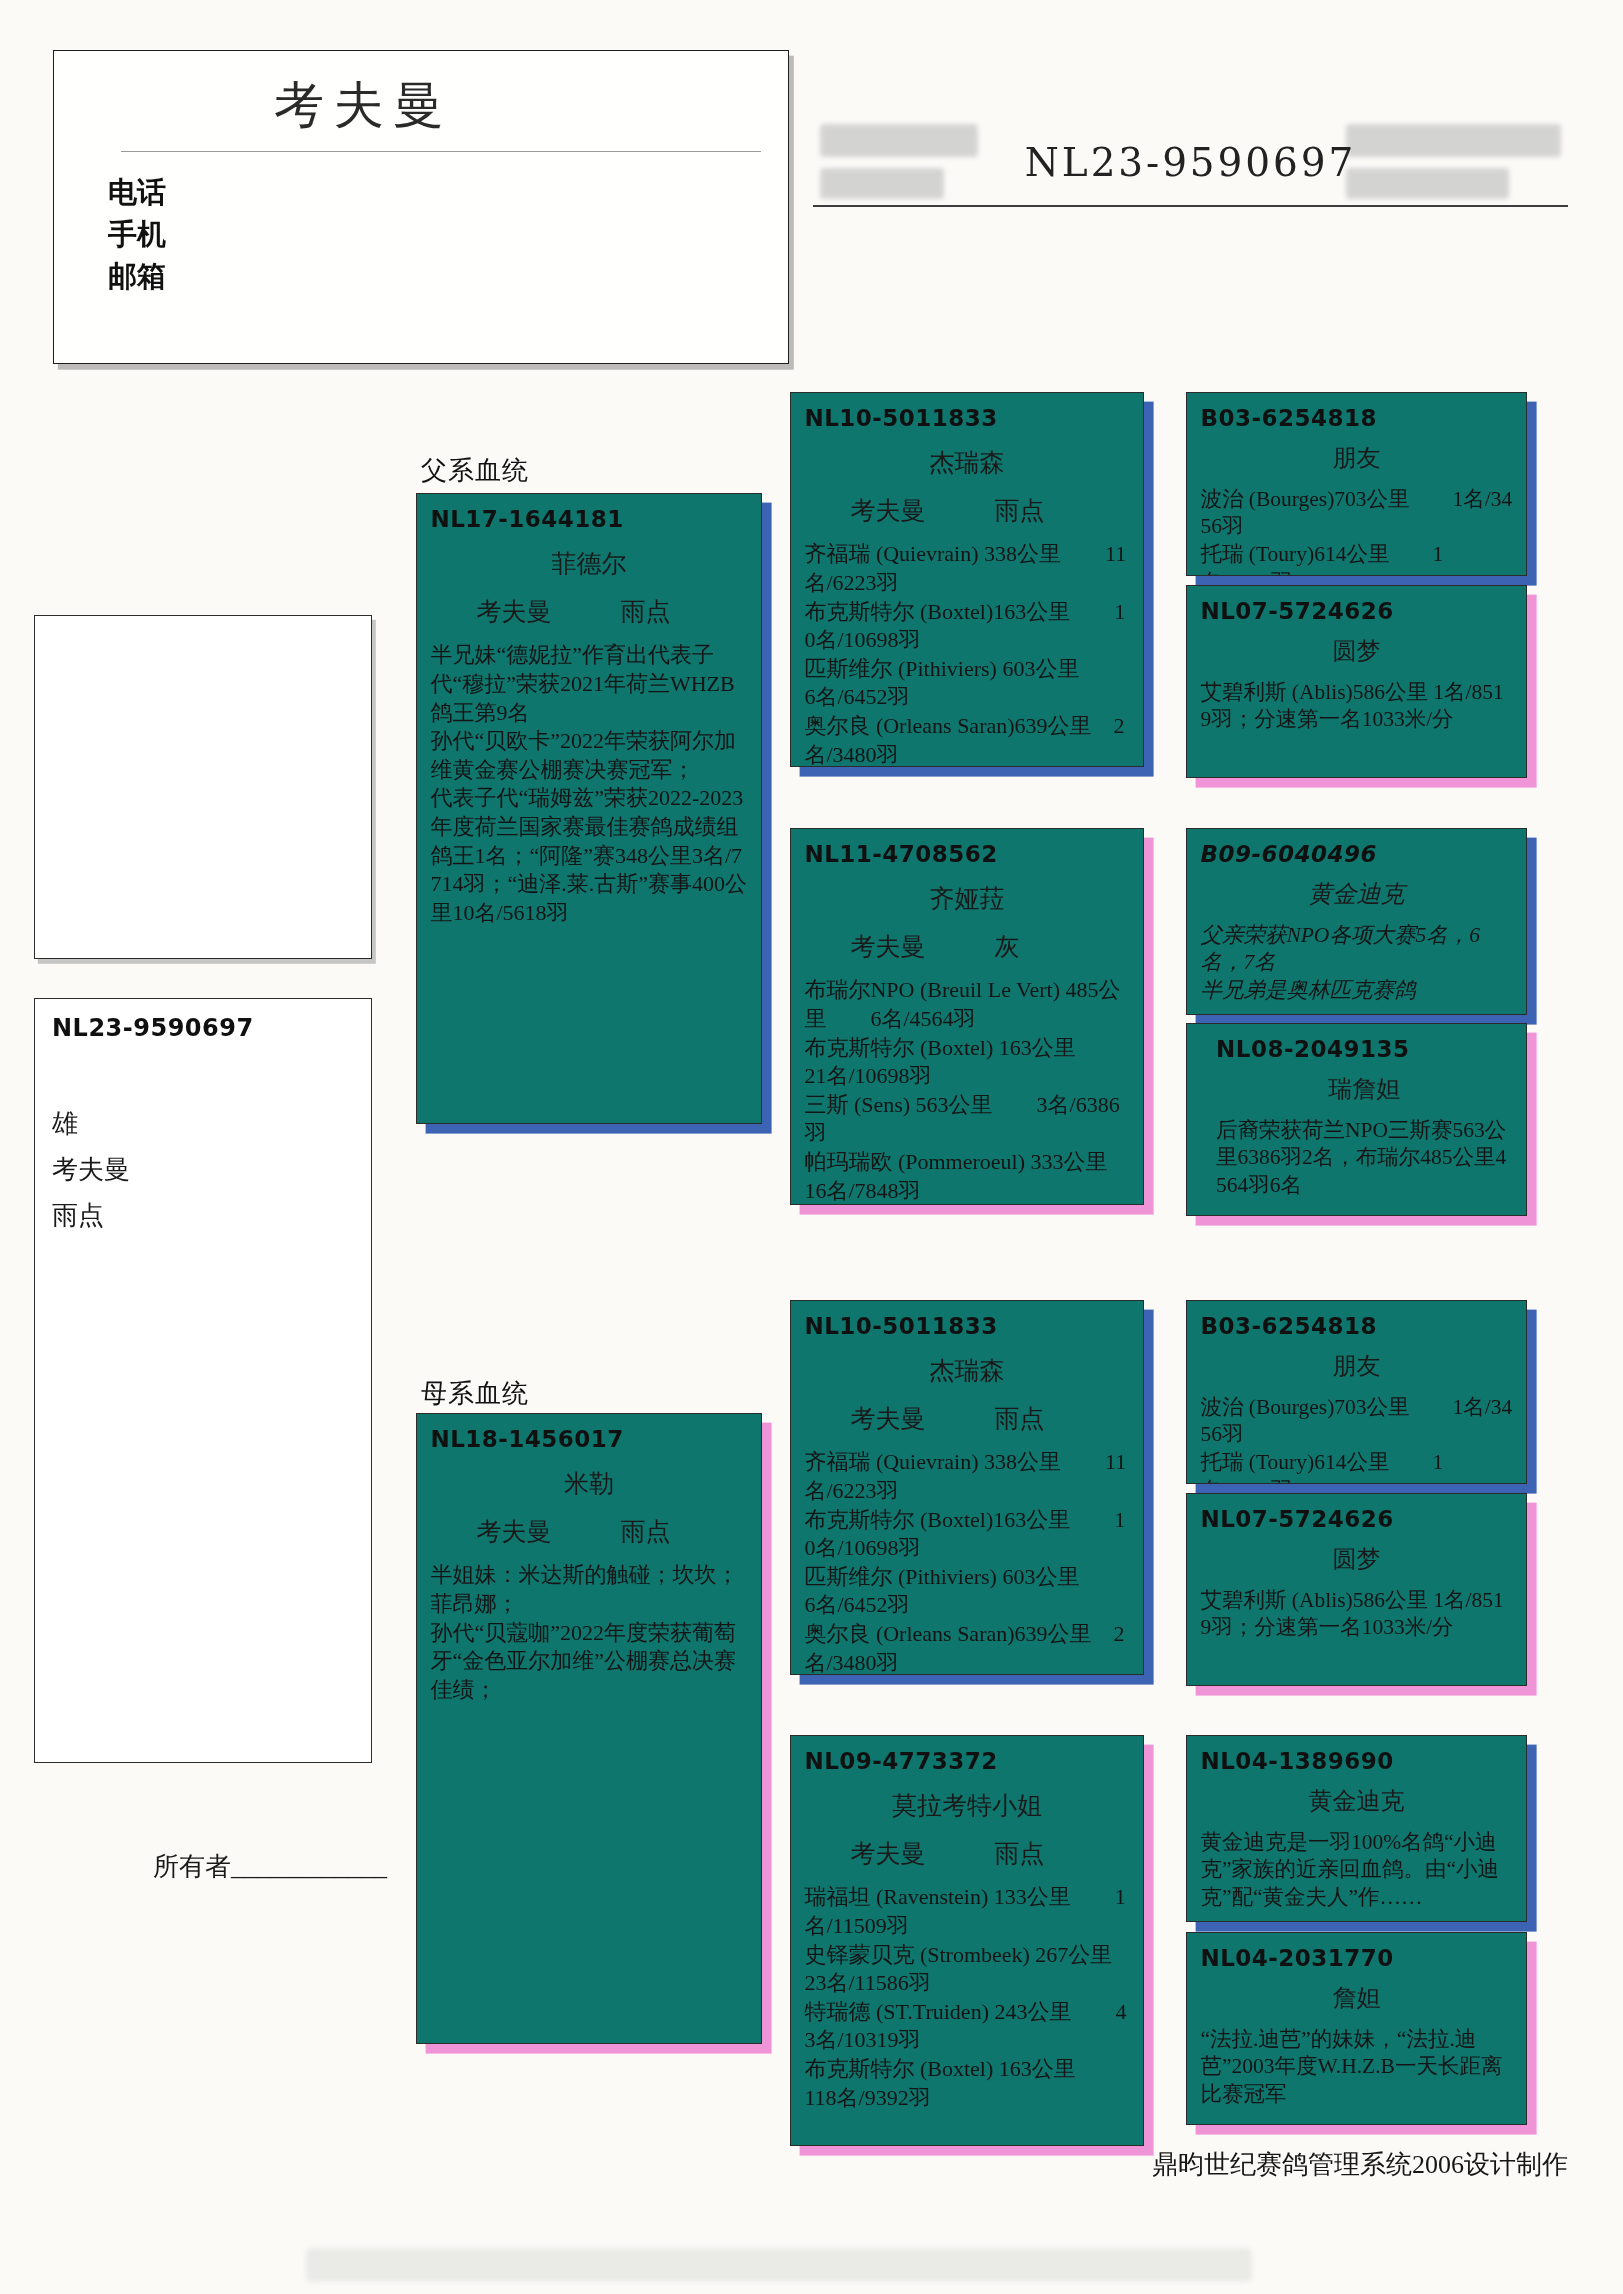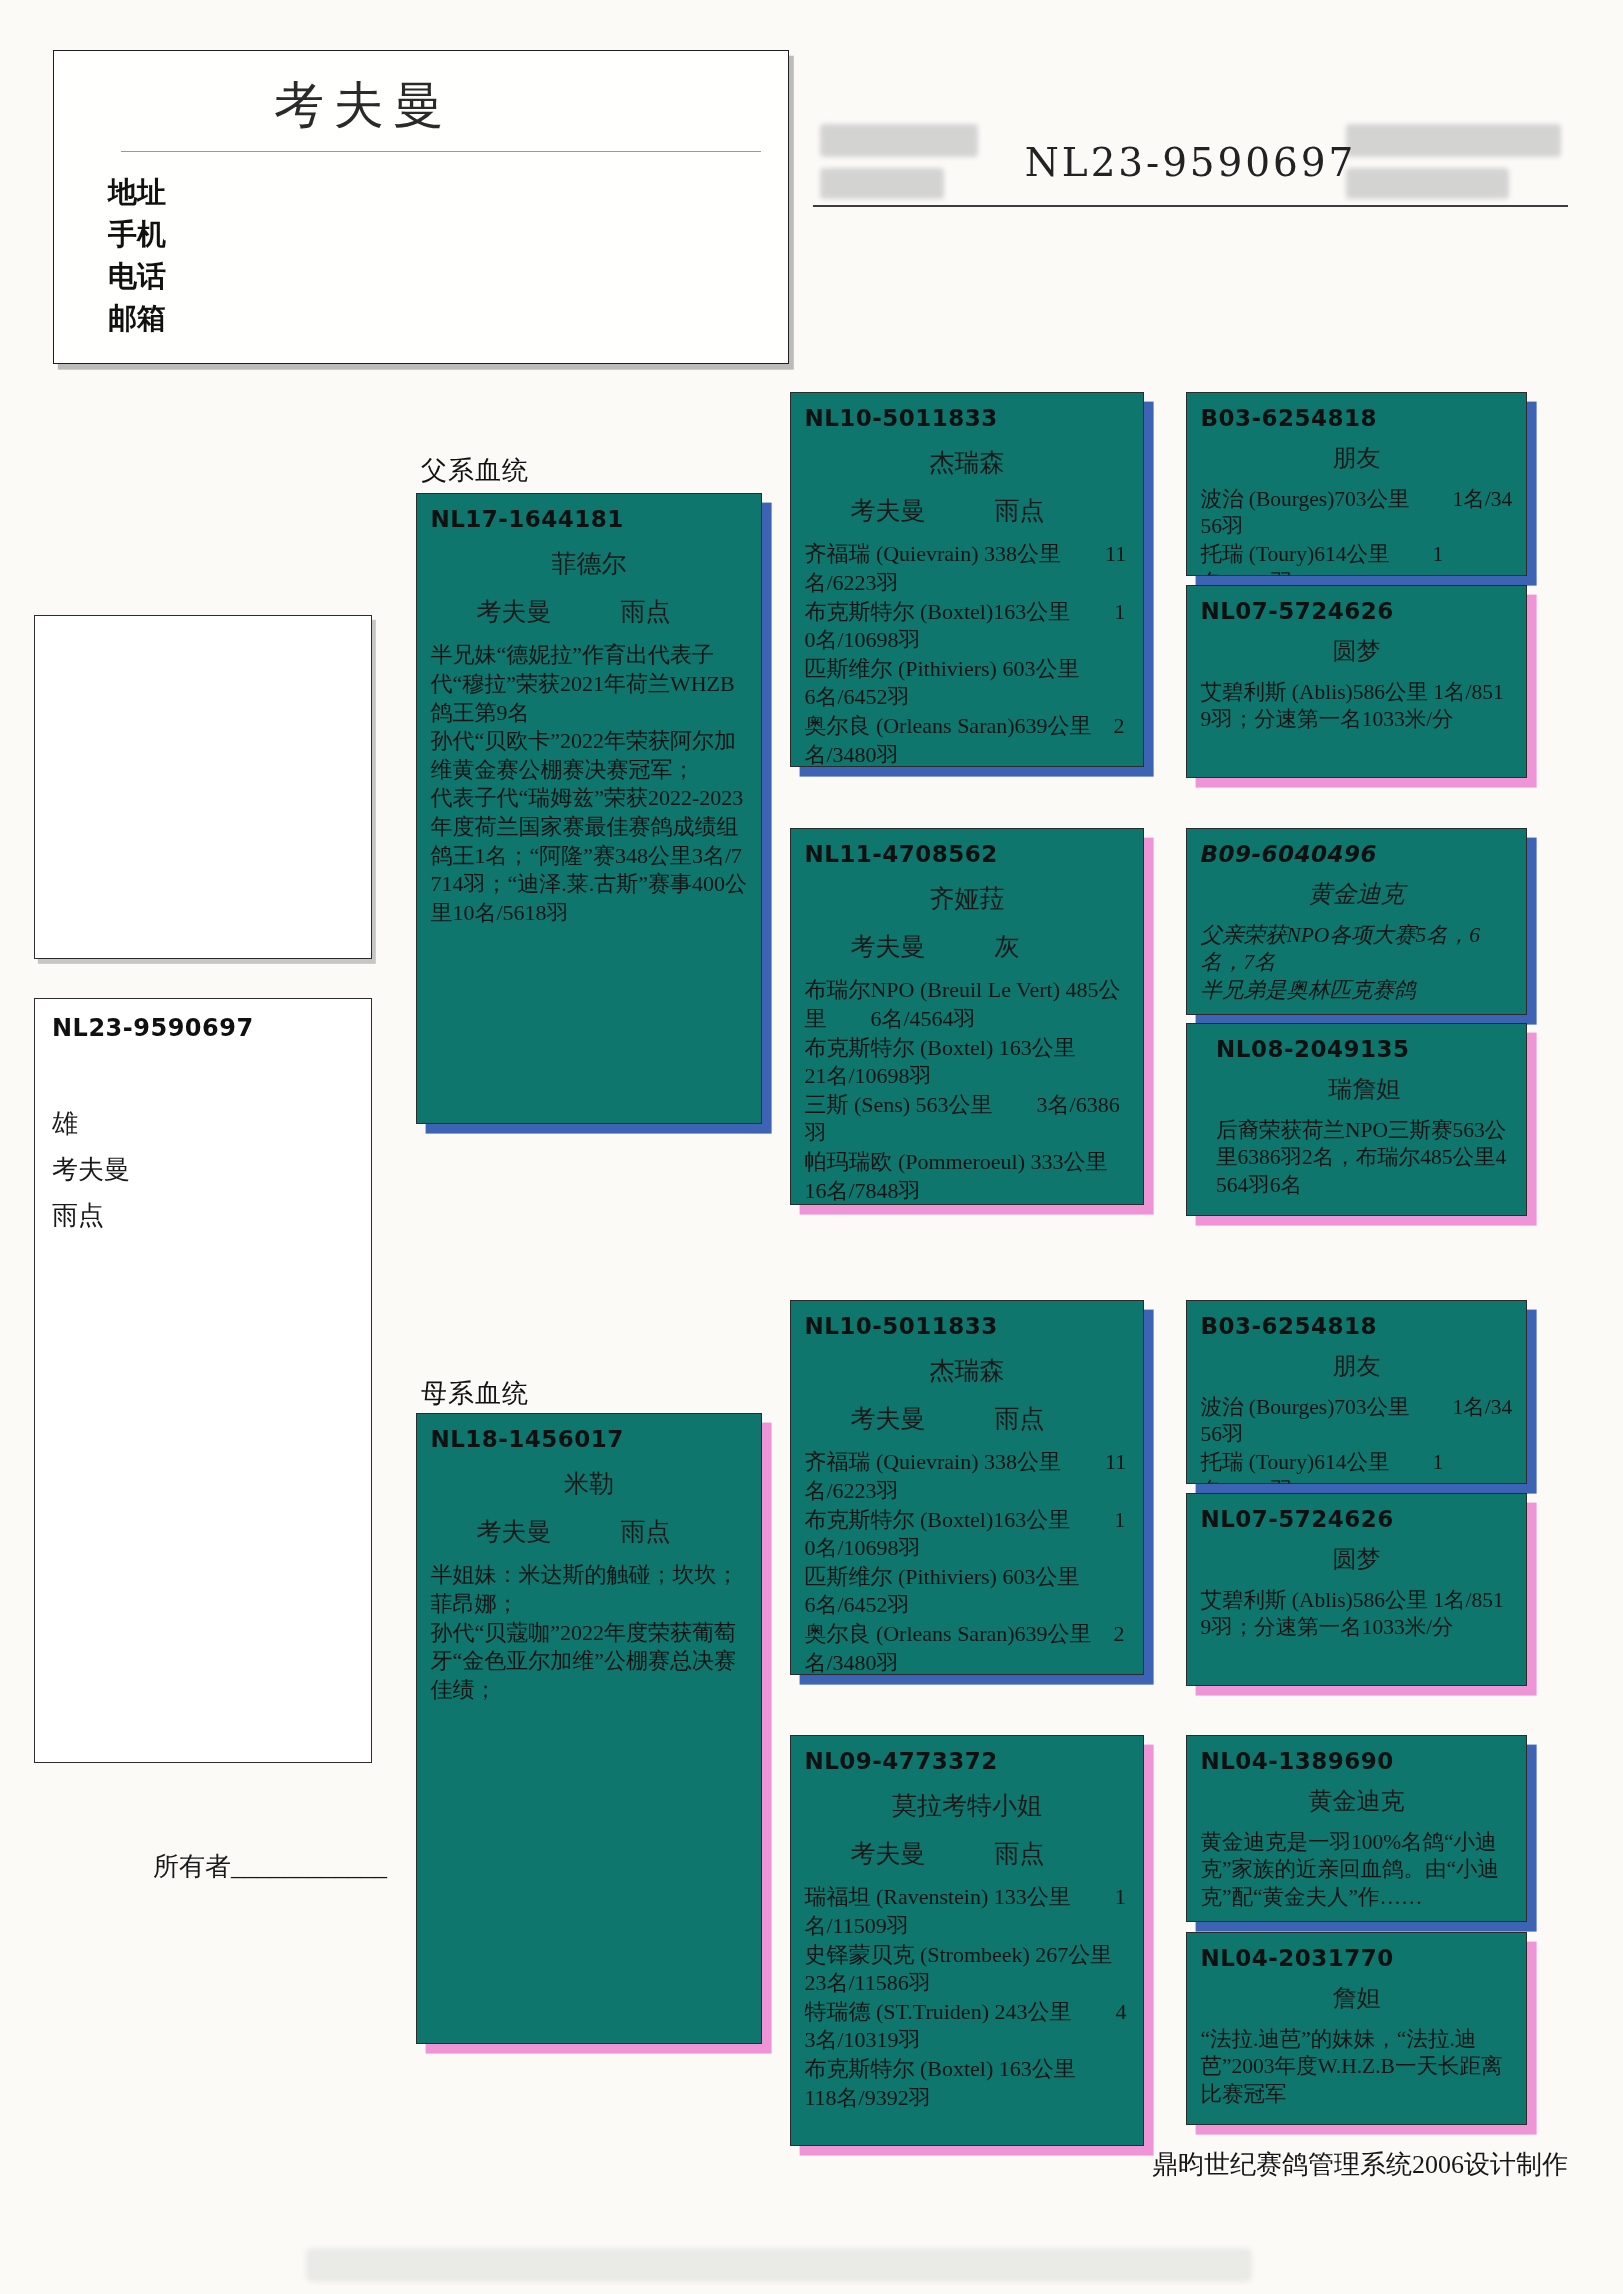--- a/index.html
+++ b/index.html
@@ -114,23 +114,22 @@
   .g4 .pname { margin-top:11.5px; font-size:24px; }
   .g4 .bodytext { margin-top:11.5px; font-size:21.5px; }
 </style>
 </head>
 <body>
 
 <div class="abs header-card">
   <div class="loft-title">考夫曼</div>
   <div class="loft-rule"></div>
   <div class="loft-fields">
-    <div class="loft-field">地址</div>
+    <div class="loft-field">电话</div>
     <div class="loft-field">手机</div>
-    <div class="loft-field">电话</div>
     <div class="loft-field">邮箱</div>
   </div>
 </div>
 
 <div class="abs redact r1"></div>
 <div class="abs redact r2"></div>
 <div class="abs redact r3"></div>
 <div class="abs redact r4"></div>
 <div class="abs title-ring">NL23-9590697</div>
 <div class="abs title-rule"></div>

